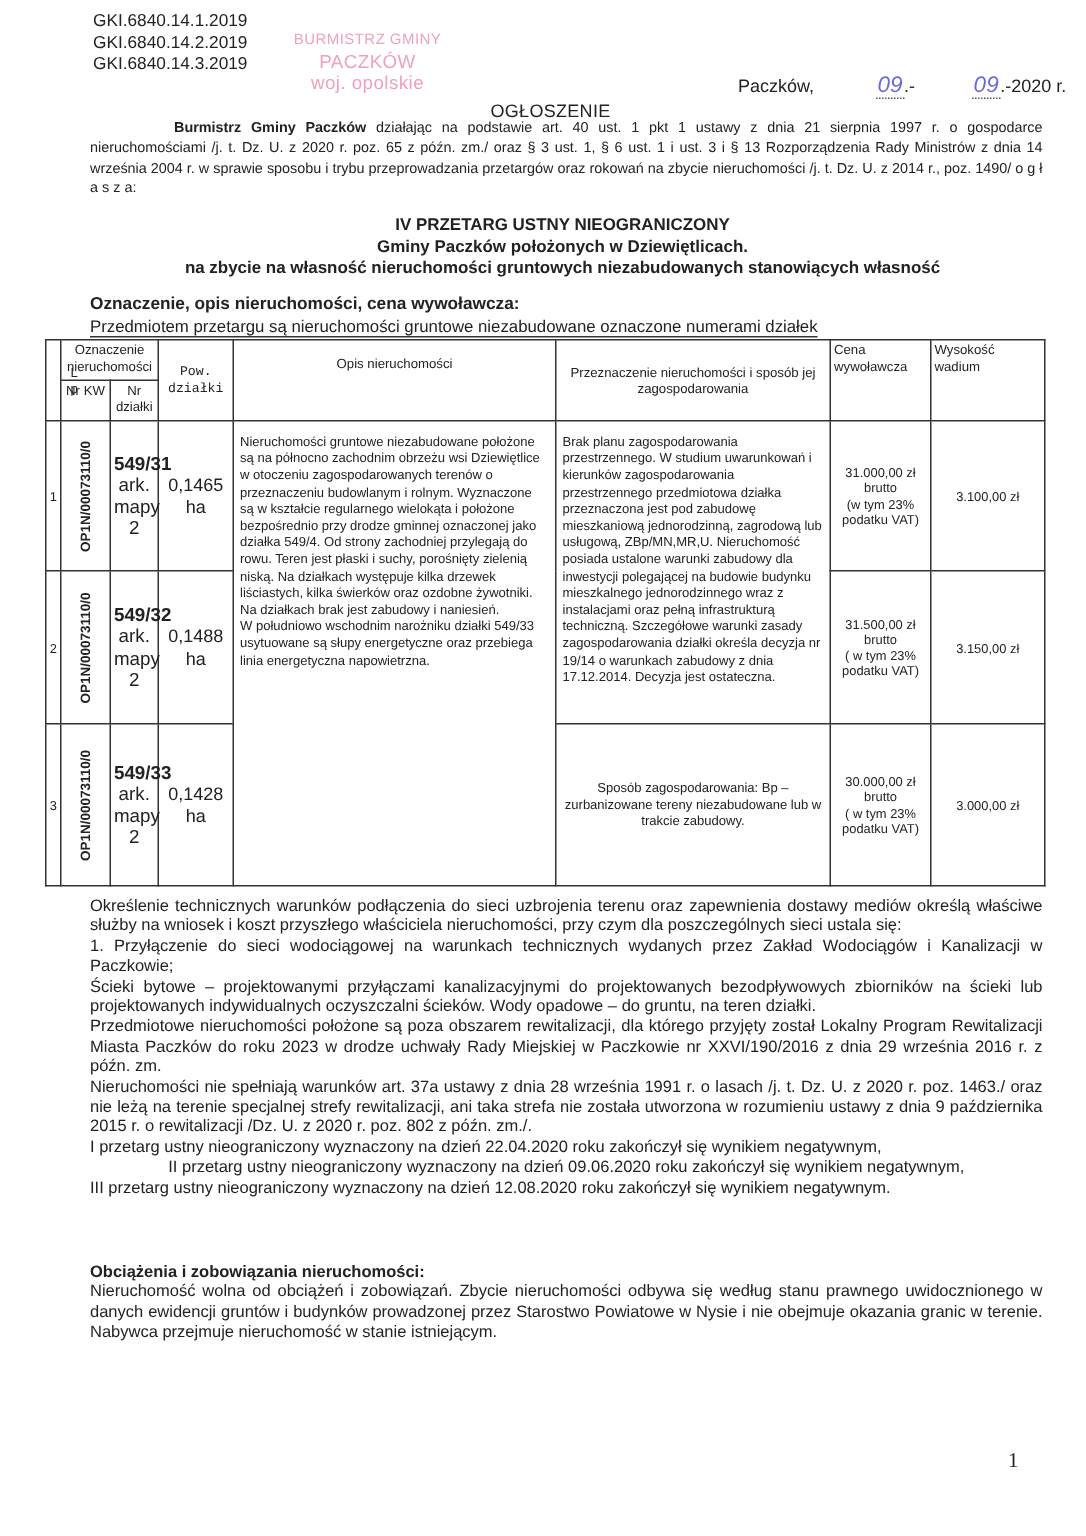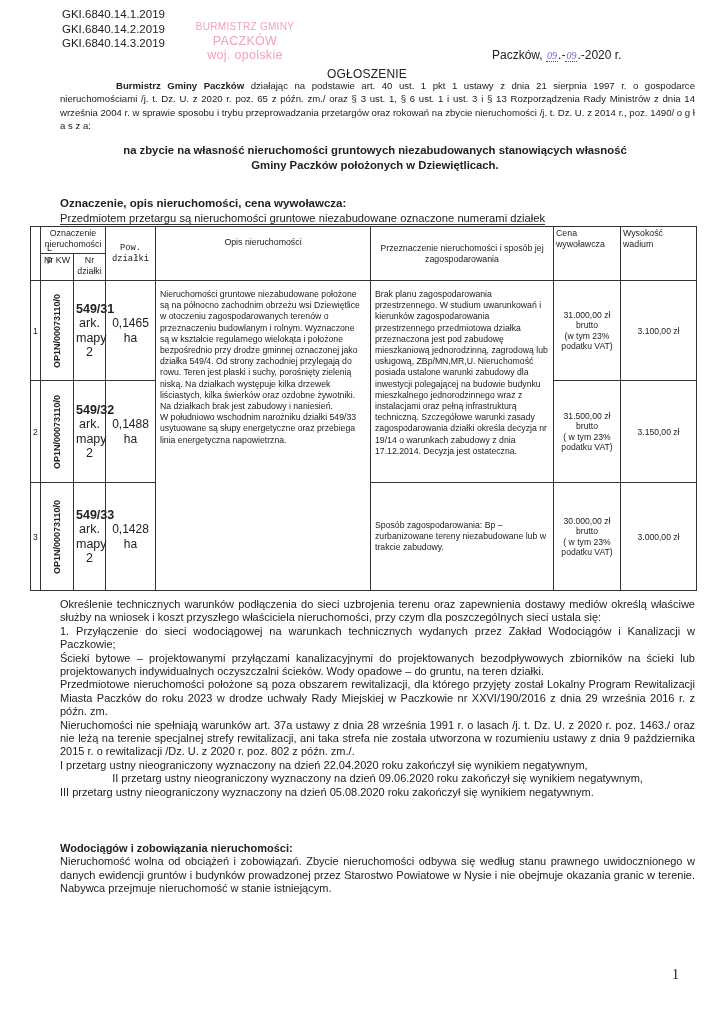--- a/index.html
+++ b/index.html
@@ -2,21 +2,21 @@
 <html><head>
 <meta charset="utf-8">
 <style>
   html, body { margin:0; padding:0; background:#ffffff; }
   body { width:724px; height:1024px; position:relative; overflow:hidden; font-family:"Liberation Sans", sans-serif; color:#1a1a1a; }
   .abs { position:absolute; }
   .refs { left:62px; top:7px; font-size:11.5px; line-height:14.5px; color:#222; }
   .stamp { left:170px; top:20px; width:150px; text-align:center; color:#f0a0c0; font-size:12.5px; line-height:14px; letter-spacing:0.3px; }
   .stamp .l1 { font-size:10px; }
   .place { left:492px; top:48px; font-size:12px; color:#222; }
-  .hw { color:#6a6ad8; font-family:Liberation Serif, serif; font-size:10px; font-style:italic; border-bottom:1px dotted #555; padding:0 1px; }
+  .hw { color:#6a6ad8; font-family:Liberation Sans, sans-serif; font-size:15px; font-style:italic; border-bottom:1px dotted #555; padding:0 1px;margin-left:38px; }
   .ogl { left:327px; top:67px; font-size:12px; color:#222; letter-spacing:0.2px; }
   .intro { left:60px; top:79px; width:635px; font-size:9.6px; line-height:13.3px; text-align:justify; text-indent:56px; color:#222; }
   .title { left:55px; top:143px; width:640px; text-align:center; font-weight:bold; font-size:11.3px; line-height:14.5px; color:#222; }
   .sec { left:60px; top:197px; font-weight:bold; font-size:11.5px; color:#222; }
   .sub { left:60px; top:212px; font-size:11.2px; color:#222; border-bottom:1px solid #333; }
   table.parcels { position:absolute; left:30px; top:226px; width:666px; border-collapse:collapse; table-layout:fixed; font-size:8.6px; color:#222; }
   table.parcels td, table.parcels th { border:1px solid #333; padding:1px 2px; vertical-align:top; font-weight:normal; }
   .hdr { text-align:center; font-size:8.8px; line-height:10.5px;margin-left:43px; }
   .lp { text-align:center; font-weight:bold; vertical-align:middle !important; }
   .kw { position:relative; padding:0 !important; }
@@ -54,22 +54,23 @@
   <span class="hw">09</span><span>.-</span><span class="hw">09</span><span>.-2020 r.</span>
 </div>
 
 <div class="abs ogl">OGŁOSZENIE</div>
 
 <div class="abs intro">
   <b>Burmistrz Gminy Paczków</b><span> działając na podstawie art. 40 ust. 1 pkt 1 ustawy z dnia 21 sierpnia 1997 r. o gospodarce nieruchomościami /j. t. Dz. U. z 2020 r. poz. 65 z późn. zm./ oraz § 3 ust. 1, § 6 ust. 1 i ust. 3 i § 13 Rozporządzenia Rady Ministrów z dnia 14 września 2004 r. w sprawie sposobu i trybu przeprowadzania przetargów oraz rokowań na zbycie nieruchomości /j. t. Dz. U. z 2014 r., poz. 1490/ o g ł a s z a:</span>
 </div>
 
 <div class="abs title">
+  <div>IV PRZETARG USTNY NIEOGRANICZONY</div>
+  <div>Gminy Paczków położonych w Dziewiętlicach.</div>
   <div>na zbycie na własność nieruchomości gruntowych niezabudowanych stanowiących własność</div>
-  <div>Gminy Paczków położonych w Dziewiętlicach.</div>
 </div>
 
 <div class="abs sec">Oznaczenie, opis nieruchomości, cena wywoławcza:</div>
 <div class="abs sub">Przedmiotem przetargu są nieruchomości gruntowe niezabudowane oznaczone numerami działek</div>
 
 <table class="parcels">
   <colgroup>
     <col style="width:10px">
       <col style="width:33px">
       <col style="width:32px">
@@ -156,41 +157,41 @@
     <td class="dz">
       <b>549/33</b>
       <div>ark.</div>
       <div>mapy</div>
       <div>2</div>
     </td>
     <td class="pow">
       <div>0,1428</div>
       <div>ha</div>
     </td>
-    <td class="opis" style="vertical-align:middle;">Sposób zagospodarowania: Bp – zurbanizowane tereny niezabudowane lub w trakcie zabudowy.</td>
+    <td class="opis" style="vertical-align:middle;text-align:center;">Sposób zagospodarowania: Bp – zurbanizowane tereny niezabudowane lub w trakcie zabudowy.</td>
     <td class="cena">
       <div>30.000,00 zł</div>
       <div>brutto</div>
       <div>( w tym 23%</div>
       <div>podatku VAT)</div>
     </td>
     <td class="wad">3.000,00 zł</td>
   </tr>
 </tbody>
   </table>
 
 <div class="abs body">
   <p>Określenie technicznych warunków podłączenia do sieci uzbrojenia terenu oraz zapewnienia dostawy mediów określą właściwe służby na wniosek i koszt przyszłego właściciela nieruchomości, przy czym dla poszczególnych sieci ustala się:</p>
   <p>1. Przyłączenie do sieci wodociągowej na warunkach technicznych wydanych przez Zakład Wodociągów i Kanalizacji w Paczkowie;</p>
   <p>Ścieki bytowe – projektowanymi przyłączami kanalizacyjnymi do projektowanych bezodpływowych zbiorników na ścieki lub projektowanych indywidualnych oczyszczalni ścieków. Wody opadowe – do gruntu, na teren działki.</p>
   <p>Przedmiotowe nieruchomości położone są poza obszarem rewitalizacji, dla którego przyjęty został Lokalny Program Rewitalizacji Miasta Paczków do roku 2023 w drodze uchwały Rady Miejskiej w Paczkowie nr XXVI/190/2016 z dnia 29 września 2016 r. z późn. zm.</p>
   <p>Nieruchomości nie spełniają warunków art. 37a ustawy z dnia 28 września 1991 r. o lasach /j. t. Dz. U. z 2020 r. poz. 1463./ oraz nie leżą na terenie specjalnej strefy rewitalizacji, ani taka strefa nie została utworzona w rozumieniu ustawy z dnia 9 października 2015 r. o rewitalizacji /Dz. U. z 2020 r. poz. 802 z późn. zm./.</p>
   <p style="text-align:left;">I przetarg ustny nieograniczony wyznaczony na dzień 22.04.2020 roku zakończył się wynikiem negatywnym,</p>
   <p style="text-align:center;">II przetarg ustny nieograniczony wyznaczony na dzień 09.06.2020 roku zakończył się wynikiem negatywnym,</p>
-  <p style="text-align:left;">III przetarg ustny nieograniczony wyznaczony na dzień 05.08.2020 roku zakończył się wynikiem negatywnym.</p>
+  <p style="text-align:left;">III przetarg ustny nieograniczony wyznaczony na dzień 12.08.2020 roku zakończył się wynikiem negatywnym.</p>
 </div>
 
 <div class="abs obc">
-  <h3>Wodociągów i zobowiązania nieruchomości:</h3>
+  <h3>Obciążenia i zobowiązania nieruchomości:</h3>
   <p>Nieruchomość wolna od obciążeń i zobowiązań. Zbycie nieruchomości odbywa się według stanu prawnego uwidocznionego w danych ewidencji gruntów i budynków prowadzonej przez Starostwo Powiatowe w Nysie i nie obejmuje okazania granic w terenie. Nabywca przejmuje nieruchomość w stanie istniejącym.</p>
 </div>
 
 <div class="abs pnum">1</div>
 
 </body></html>

